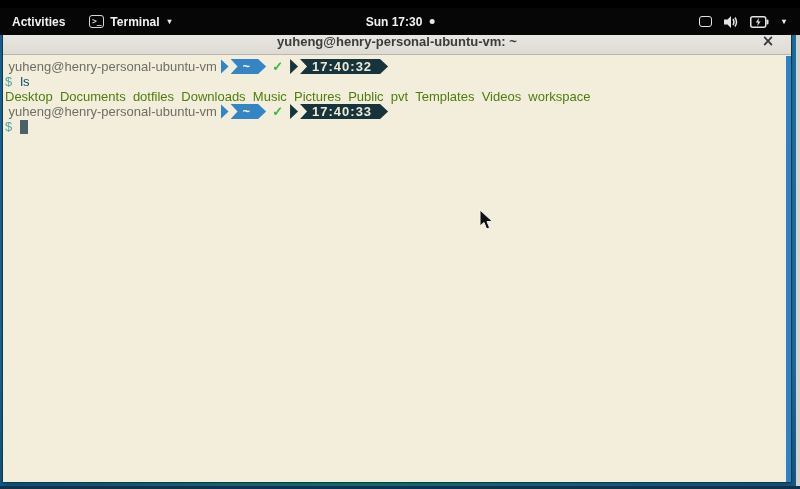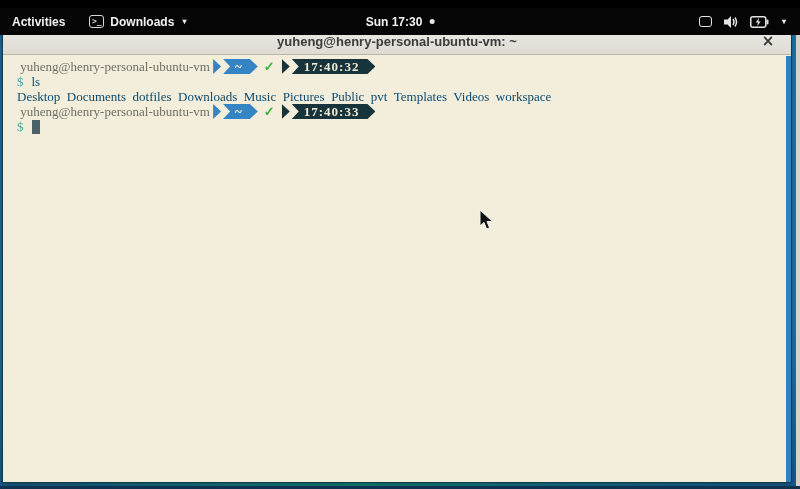--- a/index.html
+++ b/index.html
@@ -58,26 +58,26 @@
   .titlebar .title { font-size:13px; font-weight:700; color:#3c3c3c; }
   .close-btn {
     position:absolute; right:14px; top:4px; width:18px; height:18px;
     display:flex; align-items:center; justify-content:center;
     color:#35373a; font-size:15px; font-weight:700; cursor:default;
     font-family:"DejaVu Sans", sans-serif;
   }
 
   .term-body {
     position:relative; flex:1; background:#f3eedb;
-    font-family:Liberation Serif, serif;
-    font-size:13px; color:#40433d; padding:4px 8px 0 14px;
+    font-family:Liberation Sans, sans-serif;
+    font-size:13px; color:#40433d; padding:4px 8px 0 2px;
   }
   .tline { display:flex; align-items:center; height:15px; white-space:pre; }
   .fg-user { color:#6e6e66; white-space:pre; }
-  .fg-dir  { color:#0c4a6e; white-space:pre; }
+  .fg-dir  { color:#4d7c0f; white-space:pre; }
   .pchar   { color:#52a5a5; white-space:pre; }
   .cmd     { color:#0c4a6e; margin-left:8px; white-space:pre; }
 
   
   .tri { width:8px; height:15px; flex:0 0 8px; margin-right:2px;
          clip-path:polygon(0 0, 100% 50%, 0 100%); }
   .tri-blue { background:#3585c5; }
   .tri-dark { background:#17333b; }
   .seg {
     display:flex; align-items:center; height:15px; line-height:15px;
@@ -101,21 +101,21 @@
 
 <div class="screen">
 
   <div class="topbar">
     <div class="tb-left">
       <div class="tb-item">
         <span>Activities</span>
       </div>
       <div class="tb-item">
         <span class="term-app-icon">&gt;_</span>
-        <span>Downloads</span>
+        <span>Terminal</span>
         <span class="caret">▾</span>
       </div>
     </div>
     <div class="tb-center">
       <span>Sun 17:30</span>
       <span class="notif-dot"></span>
     </div>
     <div class="tb-right">
       <span class="sys-icon">
           <span class="display-glyph"></span>

